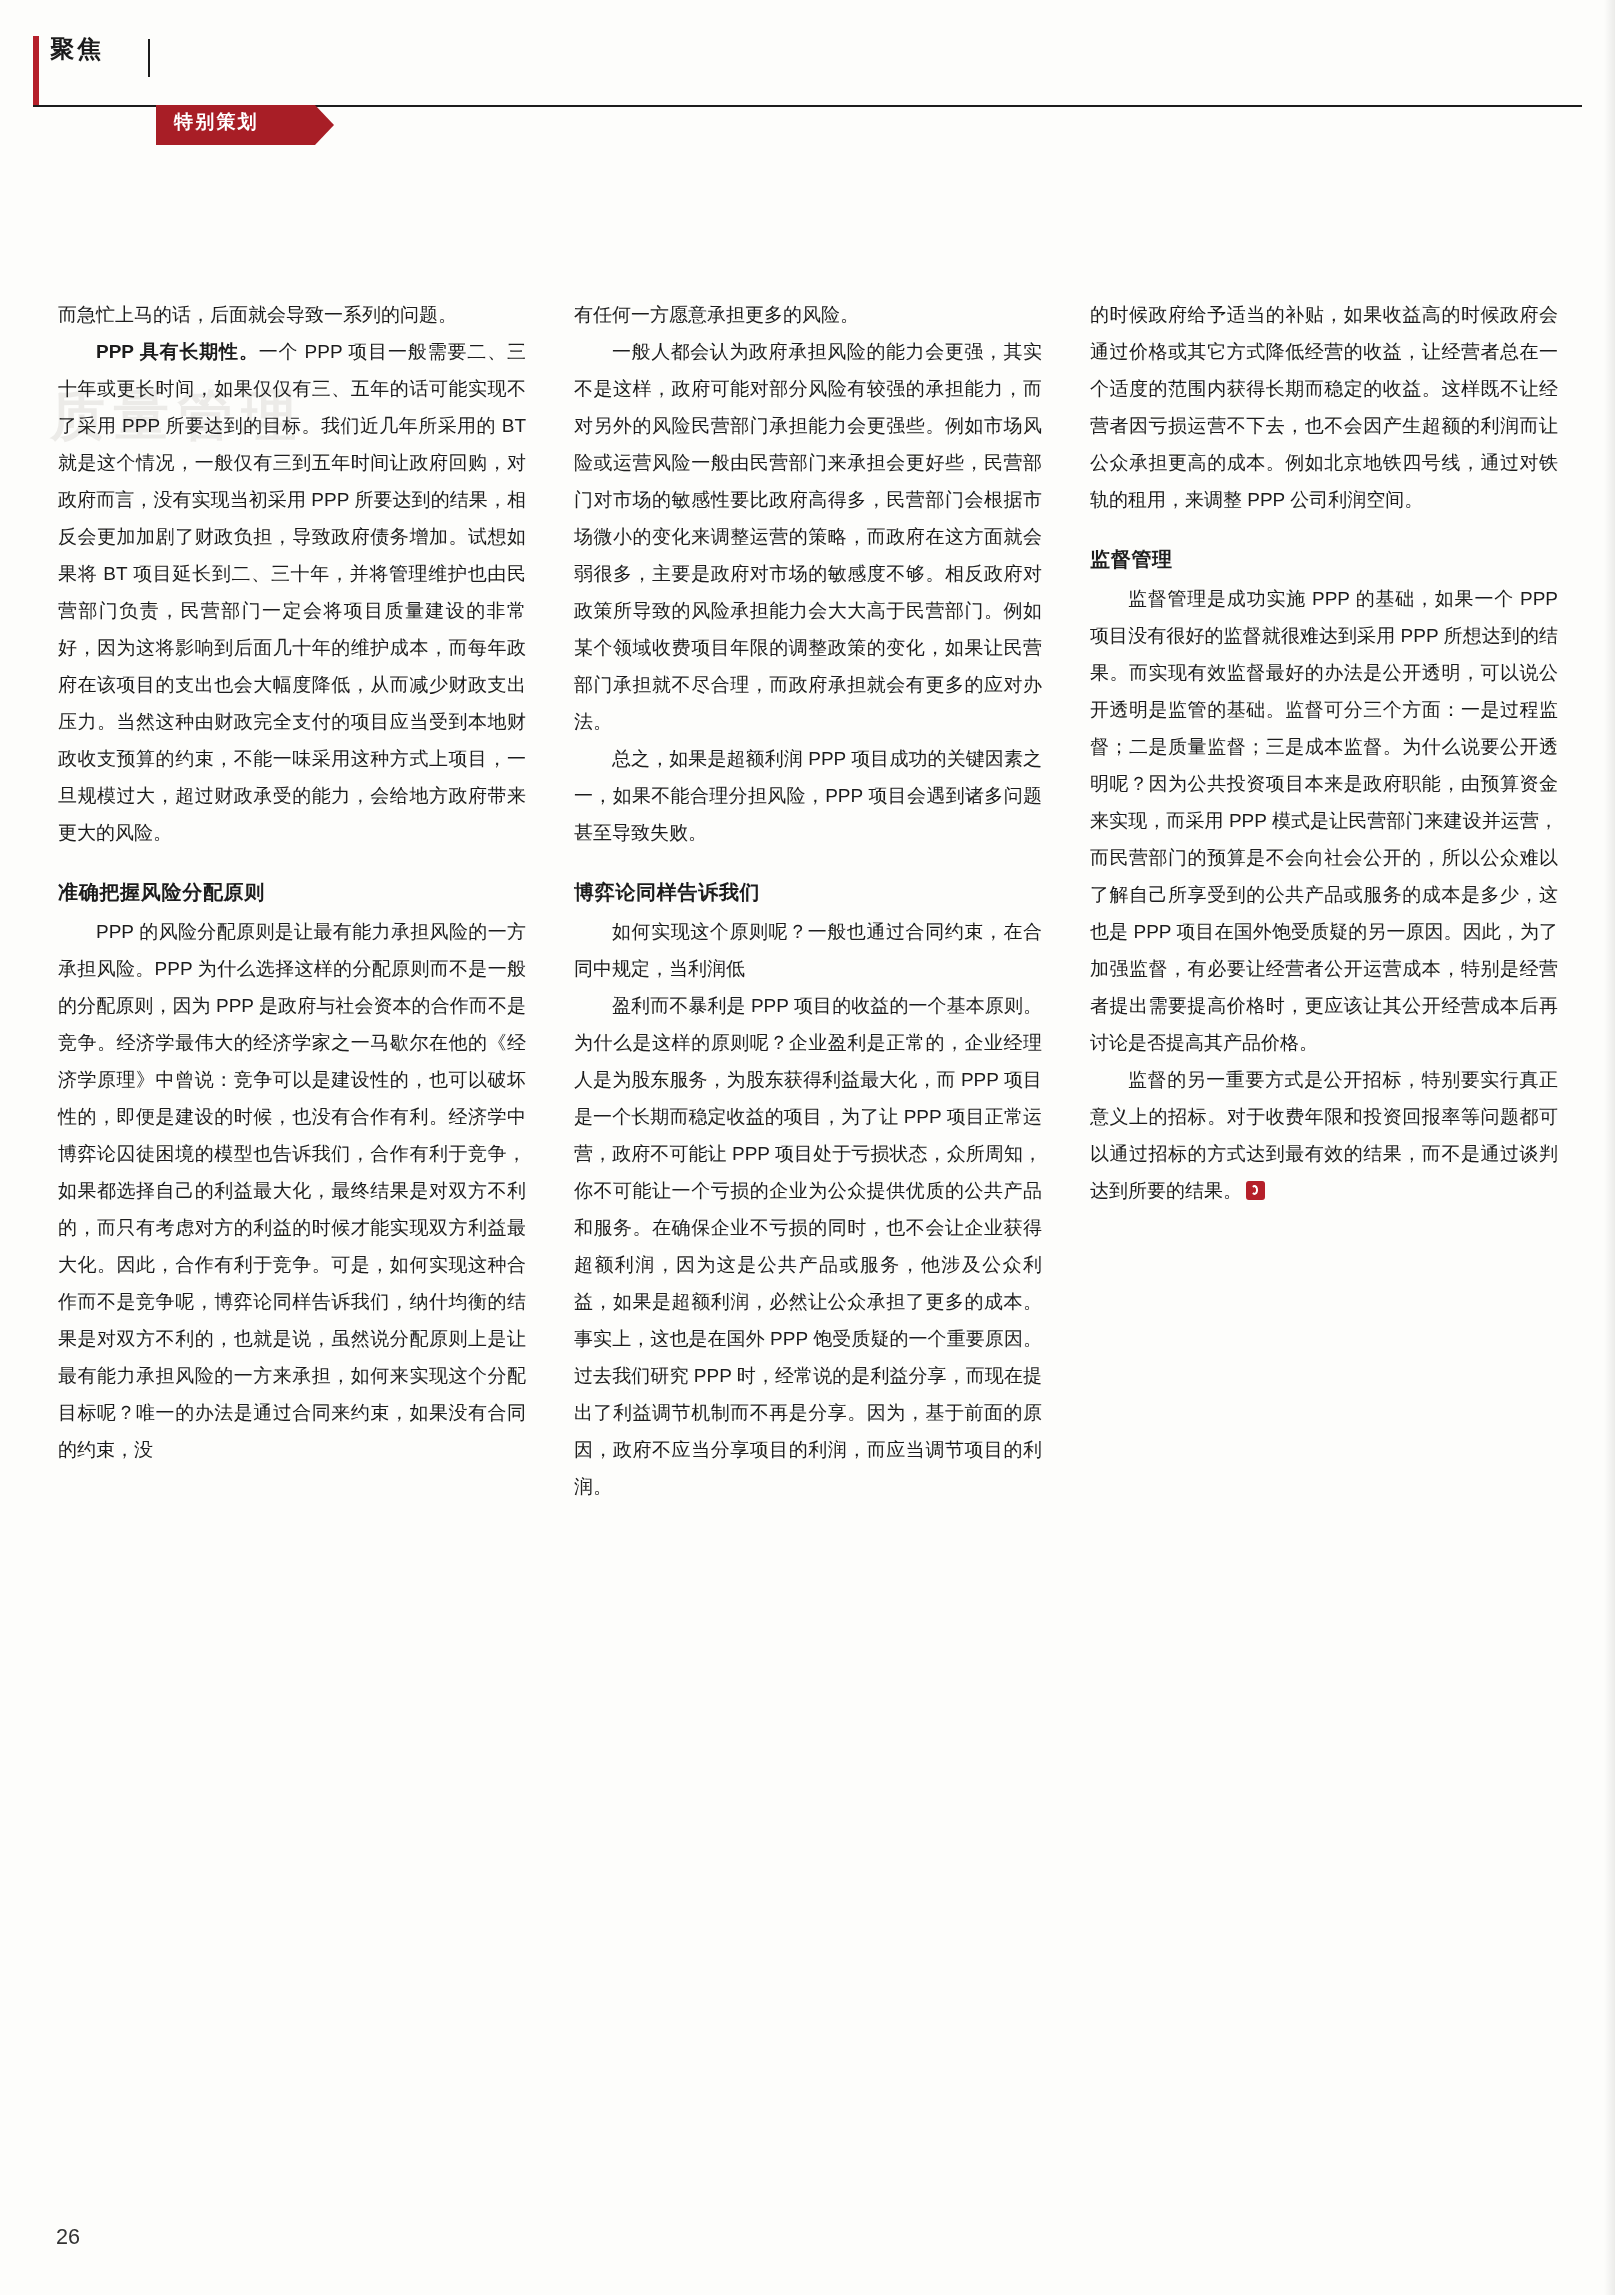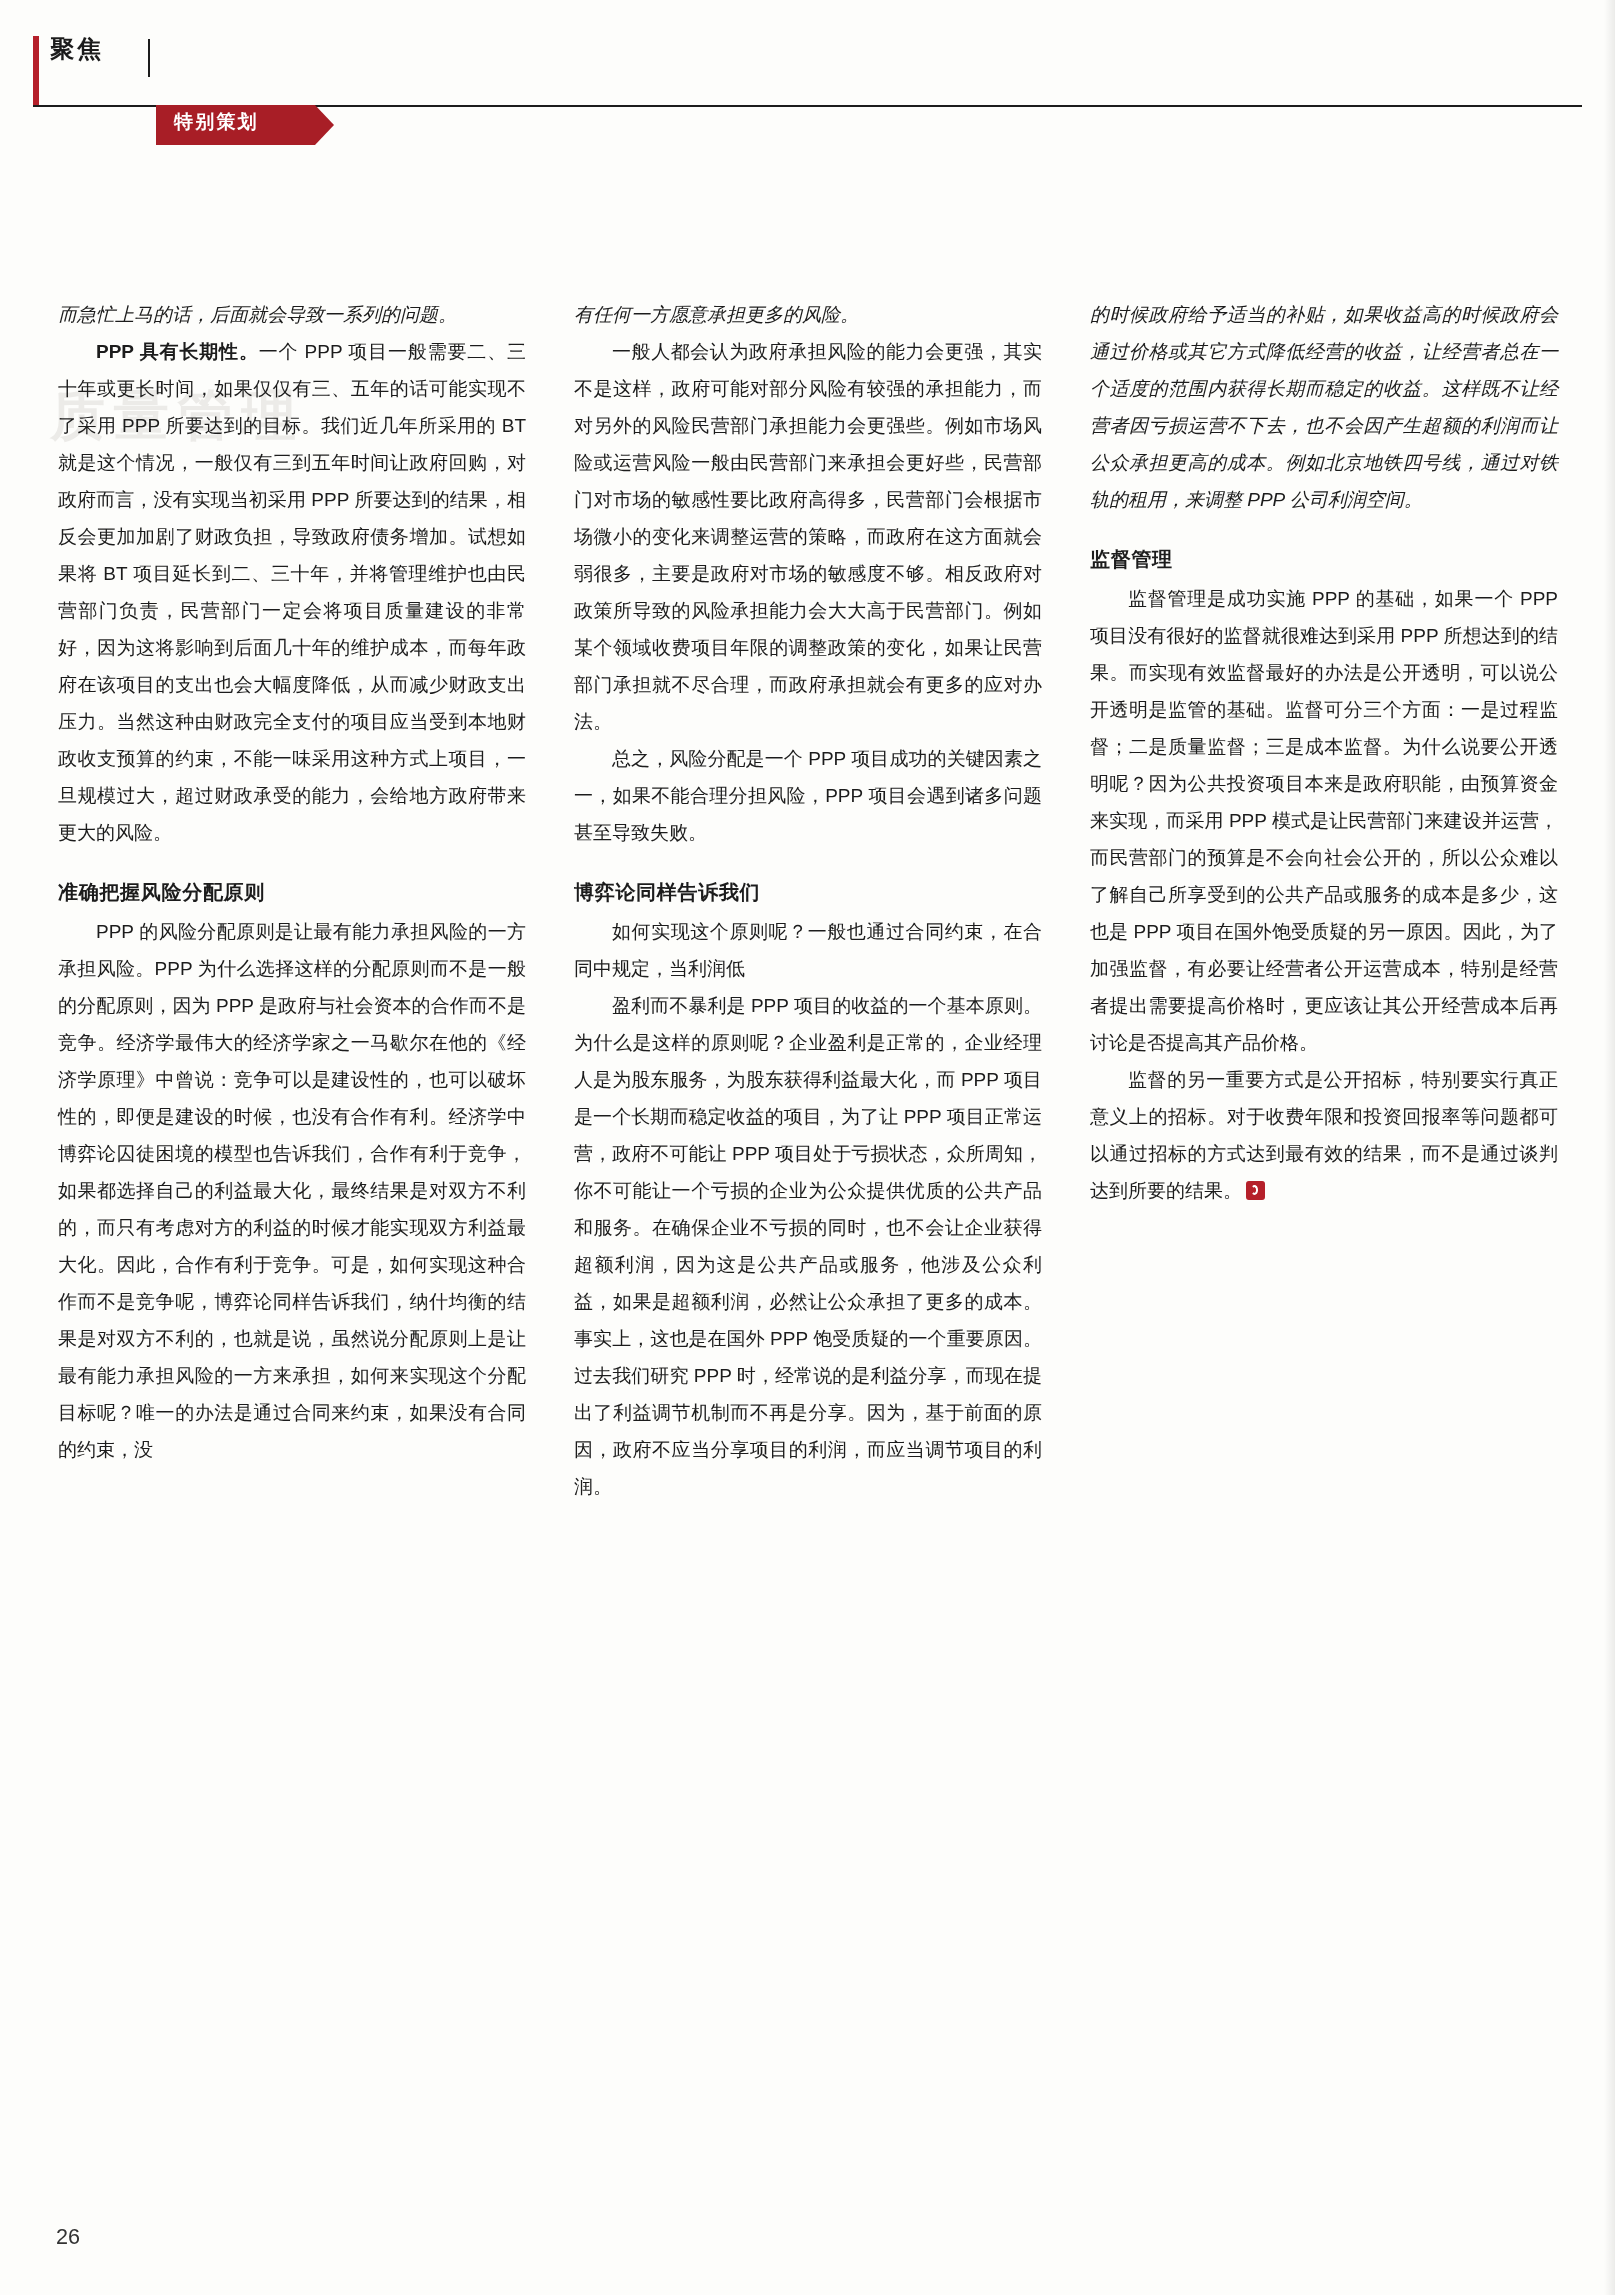--- a/index.html
+++ b/index.html
@@ -109,21 +109,20 @@
     text-align: justify;
     text-justify: inter-ideograph;
     color: #1c1c1c;
   }
   .col p {
     margin: 0;
     text-indent: 2em;
   }
   .col p.noindent {
     text-indent: 0;
-    font-style: italic;
   }
   .col h2 {
     margin: 21.6px 0 2.9px 0;
     font-size: 20px;
     font-weight: bold;
     line-height: 38px;
     letter-spacing: 0.7px;
   }
   .lead-bold {
     font-weight: bold;
@@ -204,21 +203,21 @@
     <div class="col">
       <p class="noindent">而急忙上马的话，后面就会导致一系列的问题。</p>
       <p><span class="lead-bold">PPP 具有长期性。</span><span>一个 PPP 项目一般需要二、三十年或更长时间，如果仅仅有三、五年的话可能实现不了采用 PPP 所要达到的目标。我们近几年所采用的 BT 就是这个情况，一般仅有三到五年时间让政府回购，对政府而言，没有实现当初采用 PPP 所要达到的结果，相反会更加加剧了财政负担，导致政府债务增加。试想如果将 BT 项目延长到二、三十年，并将管理维护也由民营部门负责，民营部门一定会将项目质量建设的非常好，因为这将影响到后面几十年的维护成本，而每年政府在该项目的支出也会大幅度降低，从而减少财政支出压力。当然这种由财政完全支付的项目应当受到本地财政收支预算的约束，不能一味采用这种方式上项目，一旦规模过大，超过财政承受的能力，会给地方政府带来更大的风险。</span></p>
       <h2>准确把握风险分配原则</h2>
       <p>PPP 的风险分配原则是让最有能力承担风险的一方承担风险。PPP 为什么选择这样的分配原则而不是一般的分配原则，因为 PPP 是政府与社会资本的合作而不是竞争。经济学最伟大的经济学家之一马歇尔在他的《经济学原理》中曾说：竞争可以是建设性的，也可以破坏性的，即便是建设的时候，也没有合作有利。经济学中博弈论囚徒困境的模型也告诉我们，合作有利于竞争，如果都选择自己的利益最大化，最终结果是对双方不利的，而只有考虑对方的利益的时候才能实现双方利益最大化。因此，合作有利于竞争。可是，如何实现这种合作而不是竞争呢，博弈论同样告诉我们，纳什均衡的结果是对双方不利的，也就是说，虽然说分配原则上是让最有能力承担风险的一方来承担，如何来实现这个分配目标呢？唯一的办法是通过合同来约束，如果没有合同的约束，没</p>
     </div>
 
     <div class="col">
       <p class="noindent">有任何一方愿意承担更多的风险。</p>
       <p>一般人都会认为政府承担风险的能力会更强，其实不是这样，政府可能对部分风险有较强的承担能力，而对另外的风险民营部门承担能力会更强些。例如市场风险或运营风险一般由民营部门来承担会更好些，民营部门对市场的敏感性要比政府高得多，民营部门会根据市场微小的变化来调整运营的策略，而政府在这方面就会弱很多，主要是政府对市场的敏感度不够。相反政府对政策所导致的风险承担能力会大大高于民营部门。例如某个领域收费项目年限的调整政策的变化，如果让民营部门承担就不尽合理，而政府承担就会有更多的应对办法。</p>
-      <p>总之，风险分配是一个 PPP 项目成功的关键因素之一，如果不能合理分担风险，PPP 项目会遇到诸多问题甚至导致失败。</p>
+      <p>总之，如果是超额利润 PPP 项目成功的关键因素之一，如果不能合理分担风险，PPP 项目会遇到诸多问题甚至导致失败。</p>
       <h2>博弈论同样告诉我们</h2>
       <p>如何实现这个原则呢？一般也通过合同约束，在合同中规定，当利润低</p>
       <p>盈利而不暴利是 PPP 项目的收益的一个基本原则。为什么是这样的原则呢？企业盈利是正常的，企业经理人是为股东服务，为股东获得利益最大化，而 PPP 项目是一个长期而稳定收益的项目，为了让 PPP 项目正常运营，政府不可能让 PPP 项目处于亏损状态，众所周知，你不可能让一个亏损的企业为公众提供优质的公共产品和服务。在确保企业不亏损的同时，也不会让企业获得超额利润，因为这是公共产品或服务，他涉及公众利益，如果是超额利润，必然让公众承担了更多的成本。事实上，这也是在国外 PPP 饱受质疑的一个重要原因。过去我们研究 PPP 时，经常说的是利益分享，而现在提出了利益调节机制而不再是分享。因为，基于前面的原因，政府不应当分享项目的利润，而应当调节项目的利润。</p>
     </div>
 
     <div class="col">
       <p class="noindent">的时候政府给予适当的补贴，如果收益高的时候政府会通过价格或其它方式降低经营的收益，让经营者总在一个适度的范围内获得长期而稳定的收益。这样既不让经营者因亏损运营不下去，也不会因产生超额的利润而让公众承担更高的成本。例如北京地铁四号线，通过对铁轨的租用，来调整 PPP 公司利润空间。</p>
       <h2>监督管理</h2>
       <p>监督管理是成功实施 PPP 的基础，如果一个 PPP 项目没有很好的监督就很难达到采用 PPP 所想达到的结果。而实现有效监督最好的办法是公开透明，可以说公开透明是监管的基础。监督可分三个方面：一是过程监督；二是质量监督；三是成本监督。为什么说要公开透明呢？因为公共投资项目本来是政府职能，由预算资金来实现，而采用 PPP 模式是让民营部门来建设并运营，而民营部门的预算是不会向社会公开的，所以公众难以了解自己所享受到的公共产品或服务的成本是多少，这也是 PPP 项目在国外饱受质疑的另一原因。因此，为了加强监督，有必要让经营者公开运营成本，特别是经营者提出需要提高价格时，更应该让其公开经营成本后再讨论是否提高其产品价格。</p>
       <p><span>监督的另一重要方式是公开招标，特别要实行真正意义上的招标。对于收费年限和投资回报率等问题都可以通过招标的方式达到最有效的结果，而不是通过谈判达到所要的结果。</span><span class="end-mark"></span></p>

